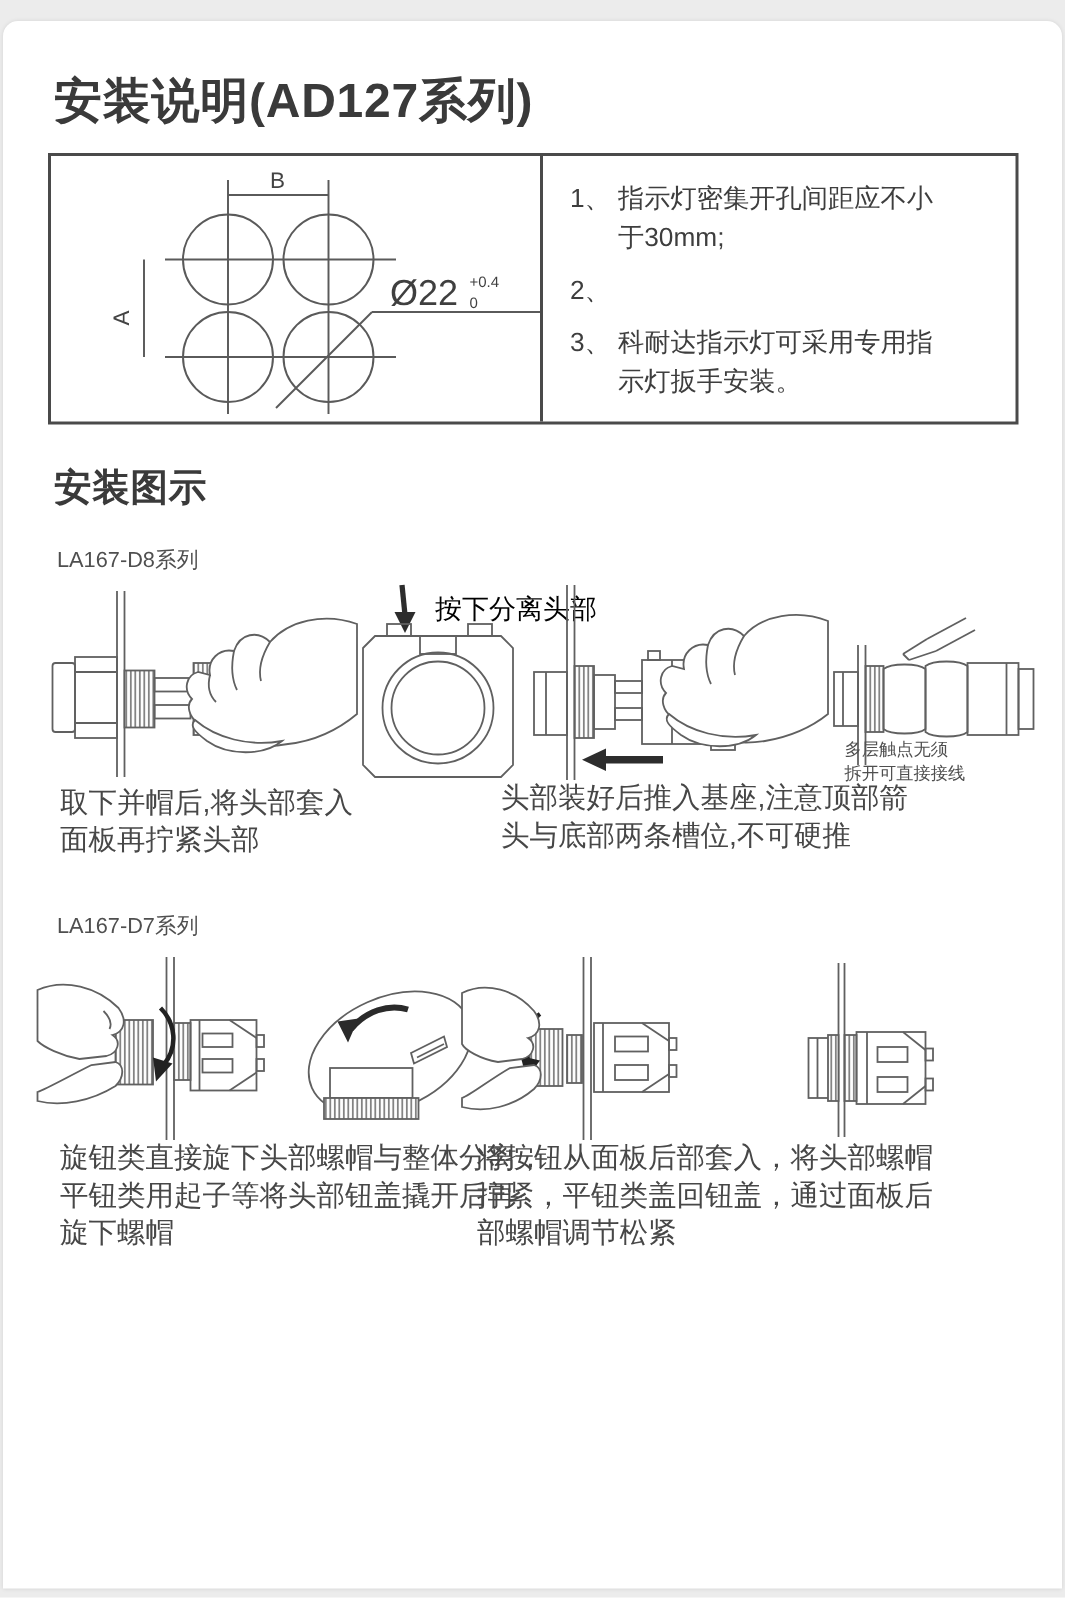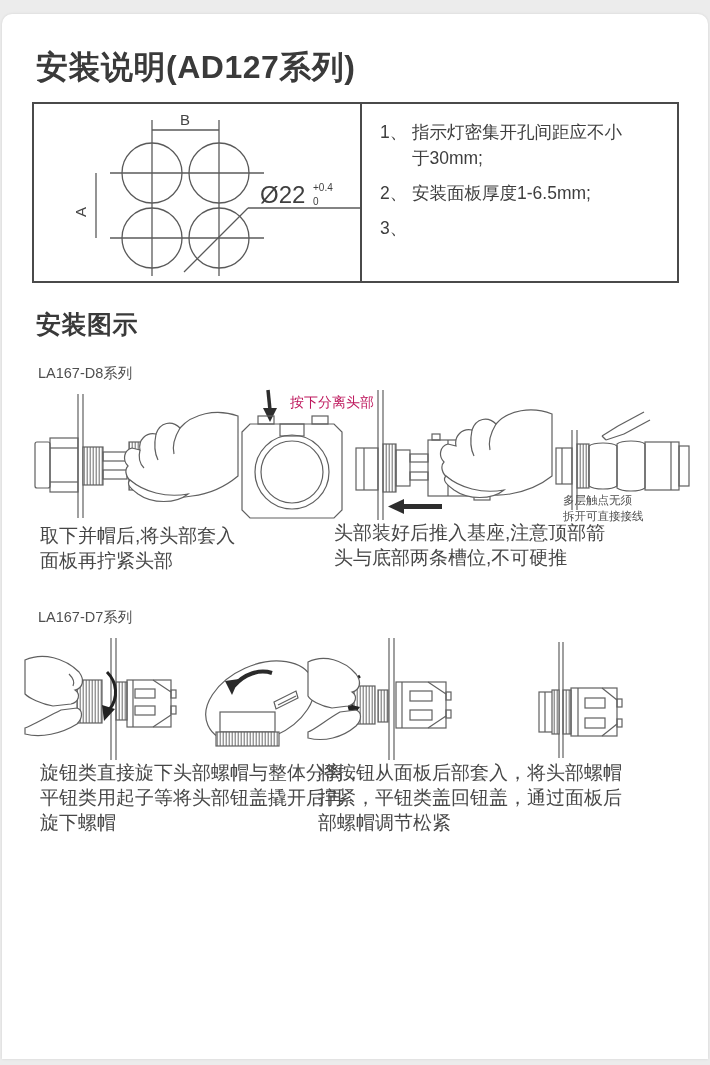--- a/index.html
+++ b/index.html
@@ -12,21 +12,21 @@
   .page-title { font-size:32px; font-weight:600; color:#3a3a3a; letter-spacing:.5px; }
   .section-title { font-size:25px; font-weight:600; color:#3a3a3a; letter-spacing:.5px; }
   .series-label { font-size:14.5px; color:#4f4f4f; }
   .spec-box { border:2px solid #4a4a4a; display:flex; background:#fff; }
   .spec-left { width:328px; border-right:2px solid #4a4a4a; }
   .spec-right { flex:1; padding:15px 8px 0 18px; }
   .note-row { display:flex; margin-bottom:9px; color:#3e3e3e; font-size:17.5px; line-height:26px; }
   .note-num { width:32px; flex:0 0 32px; }
   .note-text { width:222px; }
   .caption { font-size:19px; line-height:25px; color:#474747; white-space:pre-line; }
-  .annotation { font-size:14px; color:#be185d; font-weight:500; }
+  .annotation { font-size:18px; color:#000000; font-weight:500; }
   .small-note { font-size:11.5px; line-height:16px; color:#4f4f4f; white-space:pre-line; }
   svg { display:block; overflow:visible; }
   svg text { font-family:"Liberation Sans","DejaVu Sans",sans-serif; }
 </style>
 </head>
 <body>
 
 <svg width="0" height="0" style="position:absolute">
   <defs>
     <pattern id="knurl" width="3" height="6" patternUnits="userSpaceOnUse">
@@ -66,24 +66,24 @@
         <text x="279" y="101" font-size="10" fill="#3f3f3f">0</text>
       </svg>
     </div>
     <div class="spec-right">
       <div class="note-row">
         <span class="note-num">1、</span>
         <span class="note-text">指示灯密集开孔间距应不小于30mm;</span>
       </div>
       <div class="note-row">
         <span class="note-num">2、</span>
-        <span class="note-text">安装面板厚度1-6.5mm;</span>
       </div>
       <div class="note-row">
         <span class="note-num">3、</span>
+        <span class="note-text">科耐达指示灯可采用专用指示灯扳手安装。</span>
       </div>
     </div>
   </div>
 
   <h2 class="abs section-title" style="left:36px; top:308px;">安装图示</h2>
 
   <div class="abs series-label" style="left:38px; top:364px;">LA167-D8系列</div>
 
   <svg class="abs" style="left:26px; top:388px;" width="212" height="136" viewBox="0 0 212 136">
     <g stroke="#606060" stroke-width="1.2" fill="none">

